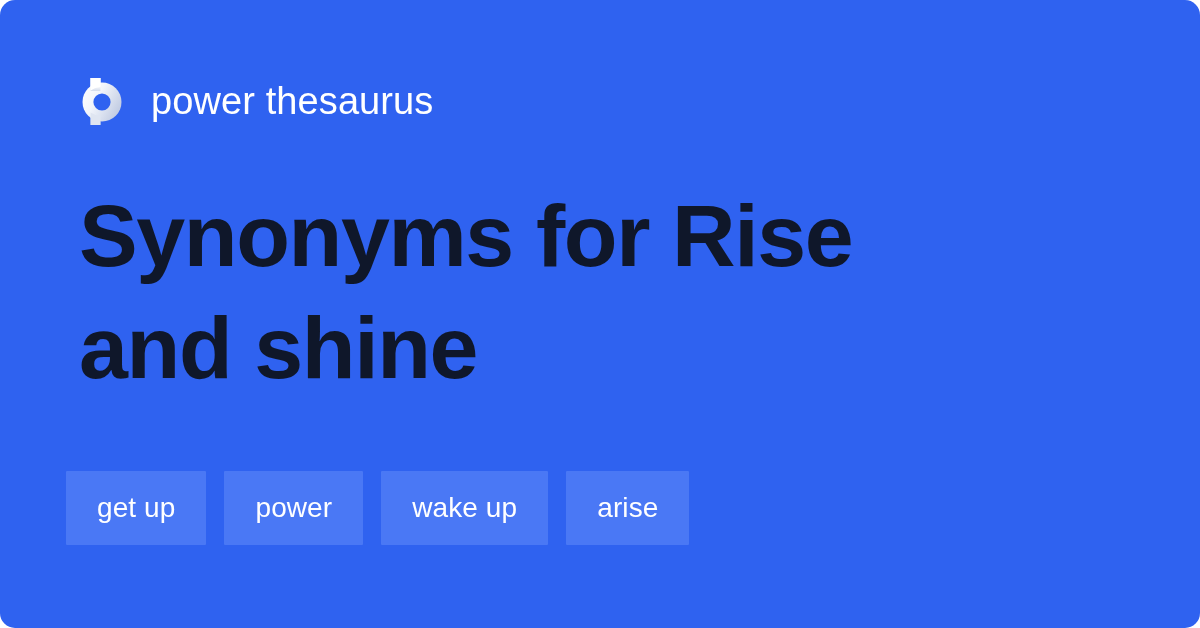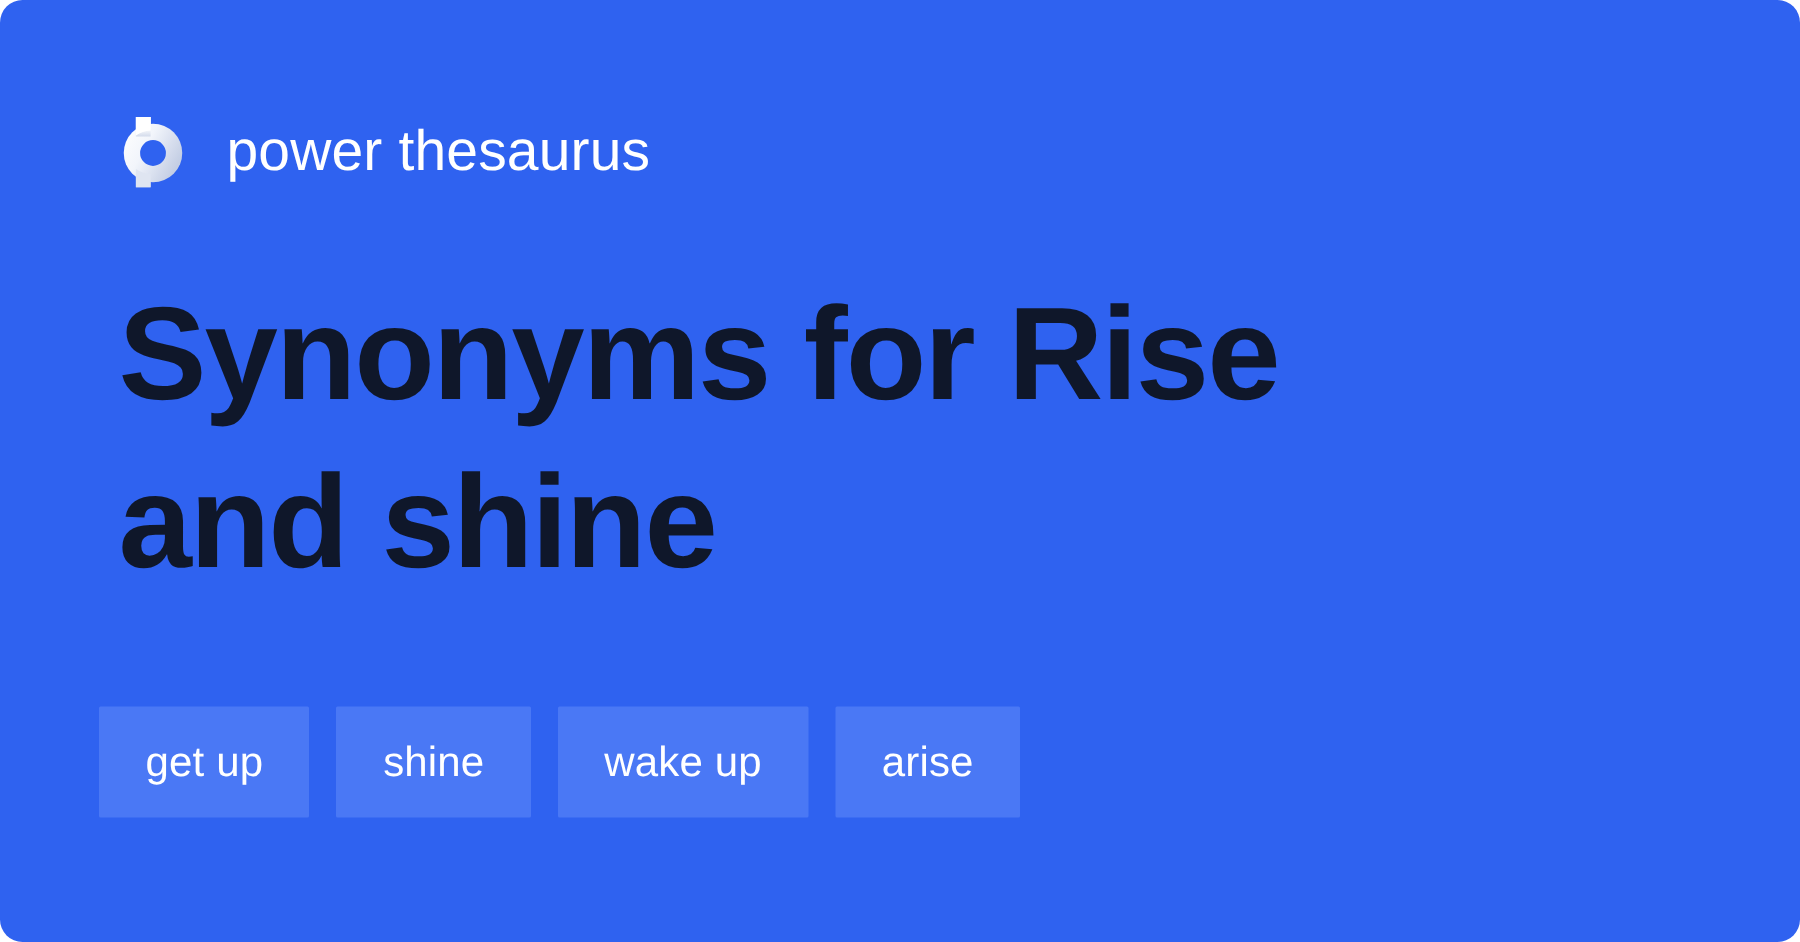--- a/index.html
+++ b/index.html
@@ -138,18 +138,18 @@
       <path d="M9.6 47 h9.8 v-9 a19.5 19.5 0 0 1 -9.8 -3.4 z" fill="#dfe5f1"></path>
     </svg>
 
     <span class="brand-name">power thesaurus</span>
   </div>
 
   <h1 class="headline">Synonyms for Rise and shine</h1>
 
   <div class="chip-row">
     <div class="chip">get up</div>
-    <div class="chip">shine</div>
+    <div class="chip">power</div>
     <div class="chip">wake up</div>
     <div class="chip">arise</div>
   </div>
 
 </div>
 
 </body></html>

